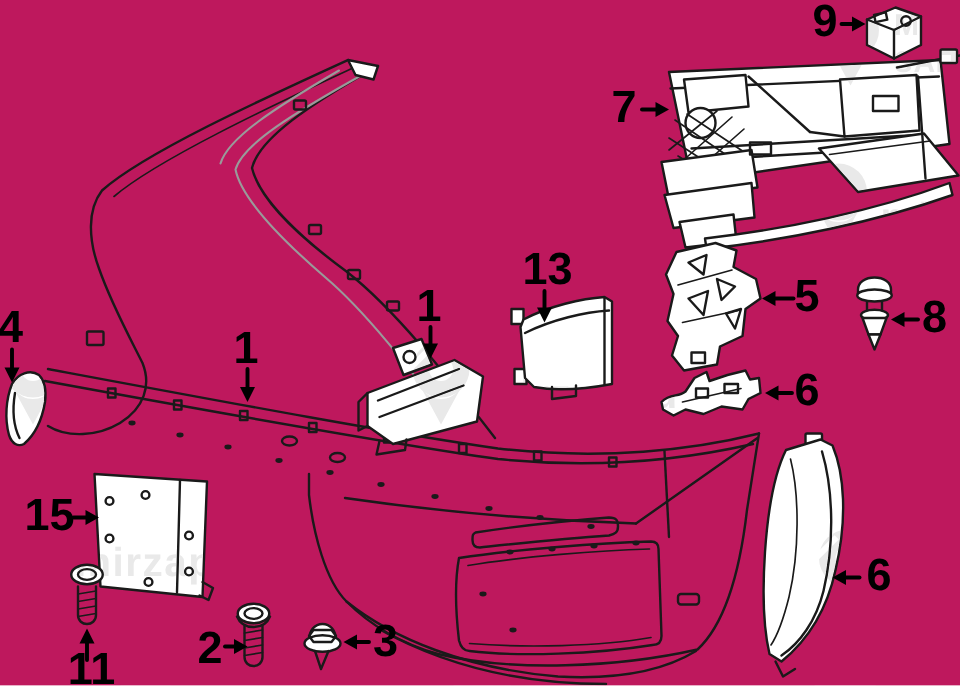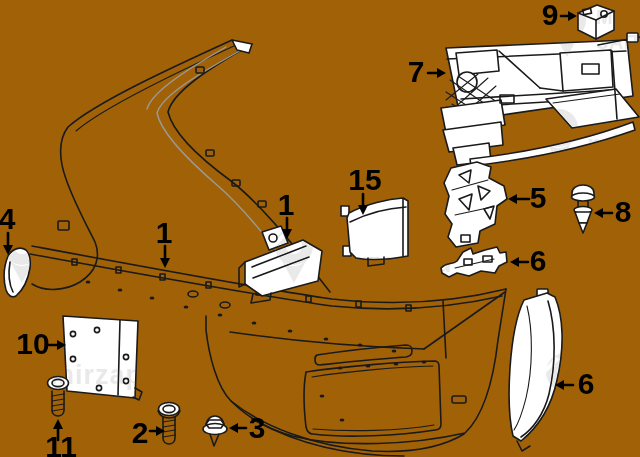--- a/index.html
+++ b/index.html
@@ -1,16 +1,16 @@
 <!DOCTYPE html>
 <html><head>
 <meta charset="utf-8">
 <style>
   html,body{margin:0;padding:0;background:#fff;}
-  .stage{position:relative;width:640px;height:457px;background:#a16207;overflow:hidden;
+  .stage{position:relative;width:640px;height:457px;background:#be185d;overflow:hidden;
          font-family:"Liberation Sans", sans-serif;}
   svg.diagram{position:absolute;left:0;top:0;z-index:1;}
   svg.diagram path, svg.diagram rect, svg.diagram ellipse, svg.diagram circle, svg.diagram line{
     stroke:#1a1a1a;stroke-width:1.6;fill:none;stroke-linecap:round;stroke-linejoin:round;}
   svg.diagram .fw{fill:#ffffff;}
   svg.diagram .seam{stroke:#9a9a9a;stroke-width:1.4;}
   svg.diagram .thin{stroke-width:1.1;}
   svg.diagram .dot{fill:#1a1a1a;stroke:none;}
   svg.diagram .arrow{stroke:#000;stroke-width:2.6;}
   svg.diagram .ah{fill:#000;stroke:none;}
@@ -411,18 +411,18 @@
 
   <div class="co co1">1</div>
   <div class="co co2">2</div>
   <div class="co co3">3</div>
   <div class="co co4">4</div>
   <div class="co co5">5</div>
   <div class="co co6">6</div>
   <div class="co co7">7</div>
   <div class="co co8">8</div>
   <div class="co co9">9</div>
-  <div class="co co10">10</div>
+  <div class="co co10">15</div>
   <div class="co co11">11</div>
   <div class="co co12">1</div>
-  <div class="co co13">15</div>
+  <div class="co co13">13</div>
   <div class="co co14">6</div>
 </div>
 
 </body></html>

